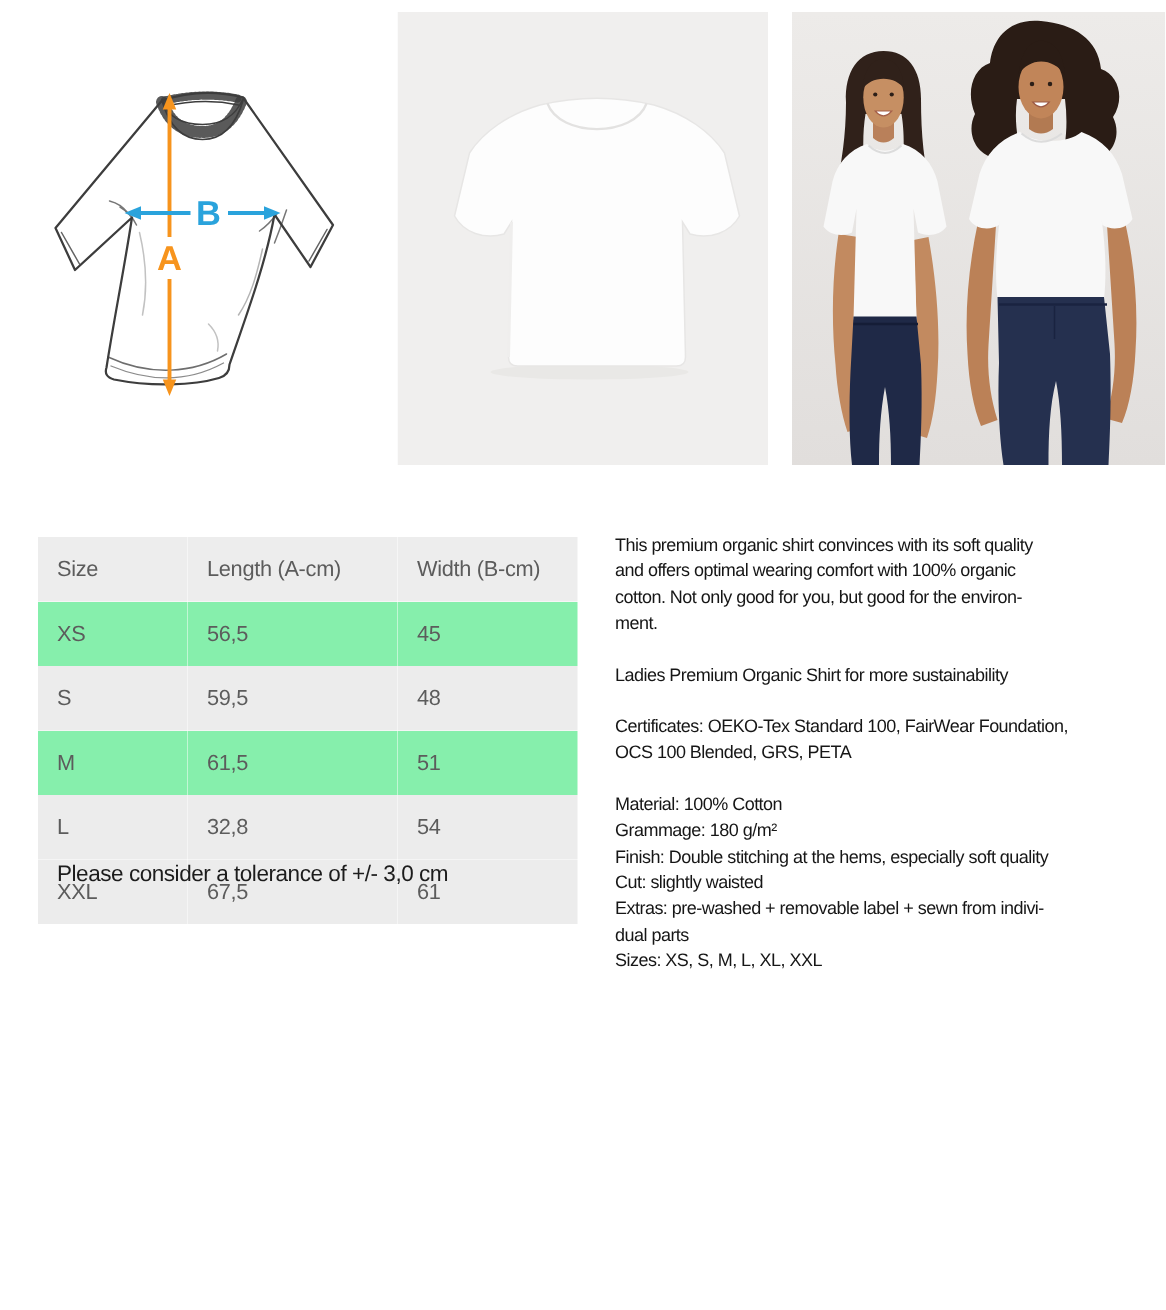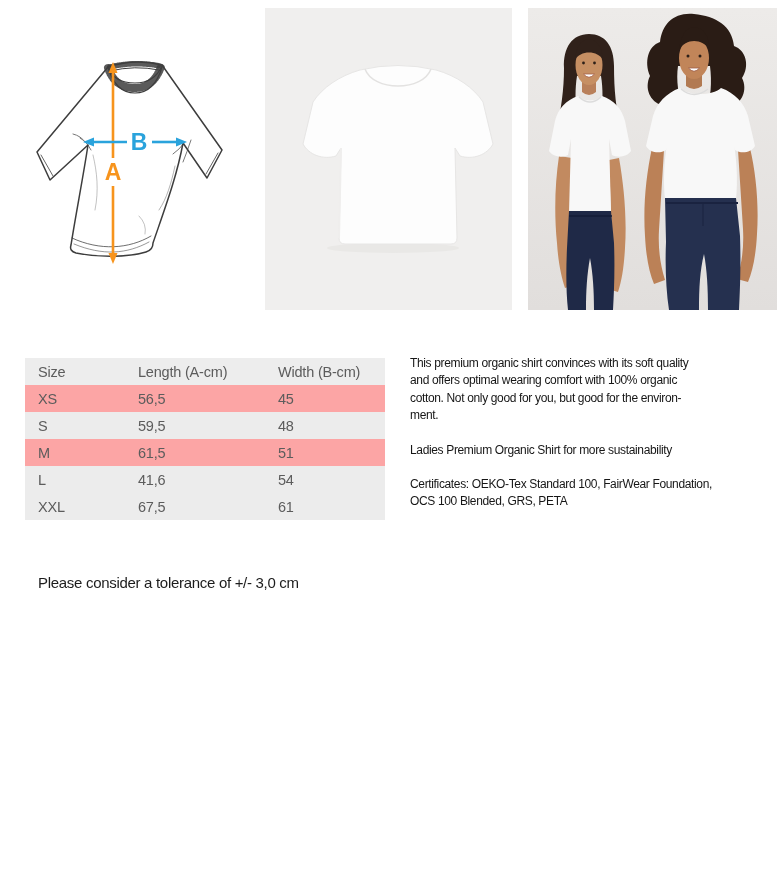--- a/index.html
+++ b/index.html
@@ -21,30 +21,30 @@
   .size-table-wrap { position: absolute; left: 25px; top: 358px; width: 360px; }
   table.size-table {
     border-collapse: collapse;
     table-layout: fixed;
     width: 360px;
     font-size: 14.5px;
     letter-spacing: -0.2px;
     color: #5c5c5c;
   }
   table.size-table th, table.size-table td {
-    height: 27px;
+    height: 43px;
     font-weight: 400;
     text-align: left;
     padding: 0 0 0 13px;
     vertical-align: middle;
     white-space: nowrap;
     overflow: hidden;
   }
   table.size-table thead tr { background: #ededed; }
-  tr.row-dark  { background: #fca5a5; }
+  tr.row-dark  { background: #86efac; }
   tr.row-light { background: #ececec; }
 
   .tolerance-note {
     position: absolute;
     left: 38px; top: 574px;
     font-size: 15px;
     letter-spacing: -0.3px;
     color: #1c1c1c;
   }
 
@@ -226,21 +226,21 @@
             <td>59,5</td>
             <td>48</td>
           </tr>
           <tr class="row-dark">
             <td>M</td>
             <td>61,5</td>
             <td>51</td>
           </tr>
           <tr class="row-light">
             <td>L</td>
-            <td>41,6</td>
+            <td>32,8</td>
             <td>54</td>
           </tr>
           <tr class="row-light">
             <td>XXL</td>
             <td>67,5</td>
             <td>61</td>
           </tr>
         </tbody>
     </table>
   </div>
@@ -248,15 +248,22 @@
   <div class="tolerance-note">Please consider a tolerance of +/- 3,0 cm</div>
 
   <div class="description">
     <p>This premium organic shirt convinces with its soft quality
 and offers optimal wearing comfort with 100% organic
 cotton. Not only good for you, but good for the environ-
 ment.</p>
     <p>Ladies Premium Organic Shirt for more sustainability</p>
     <p>Certificates: OEKO-Tex Standard 100, FairWear Foundation,
 OCS 100 Blended, GRS, PETA</p>
+    <p>Material: 100% Cotton
+Grammage: 180 g/m²
+Finish: Double stitching at the hems, especially soft quality
+Cut: slightly waisted
+Extras: pre-washed + removable label + sewn from indivi-
+dual parts
+Sizes: XS, S, M, L, XL, XXL</p>
   </div>
 
 </div>
 
 </body></html>

